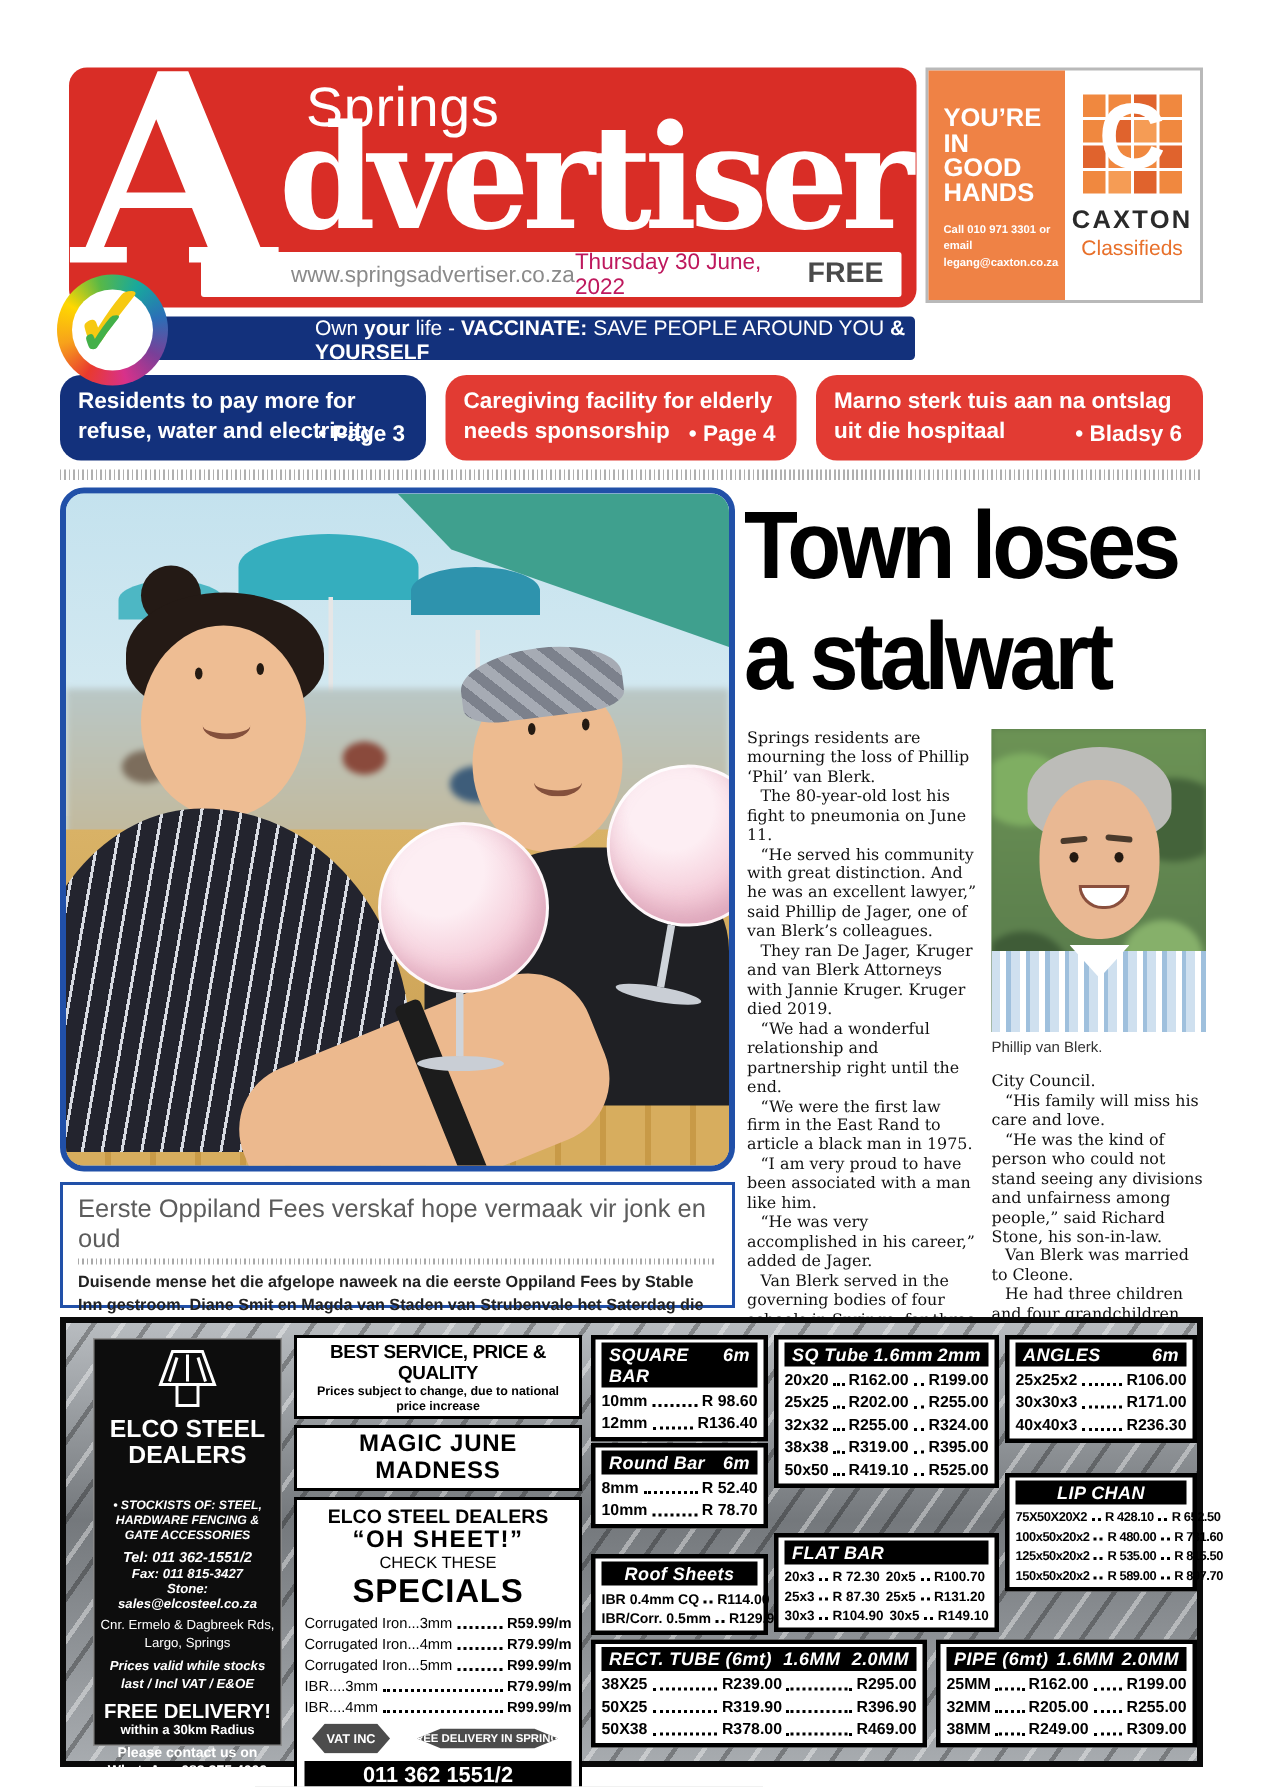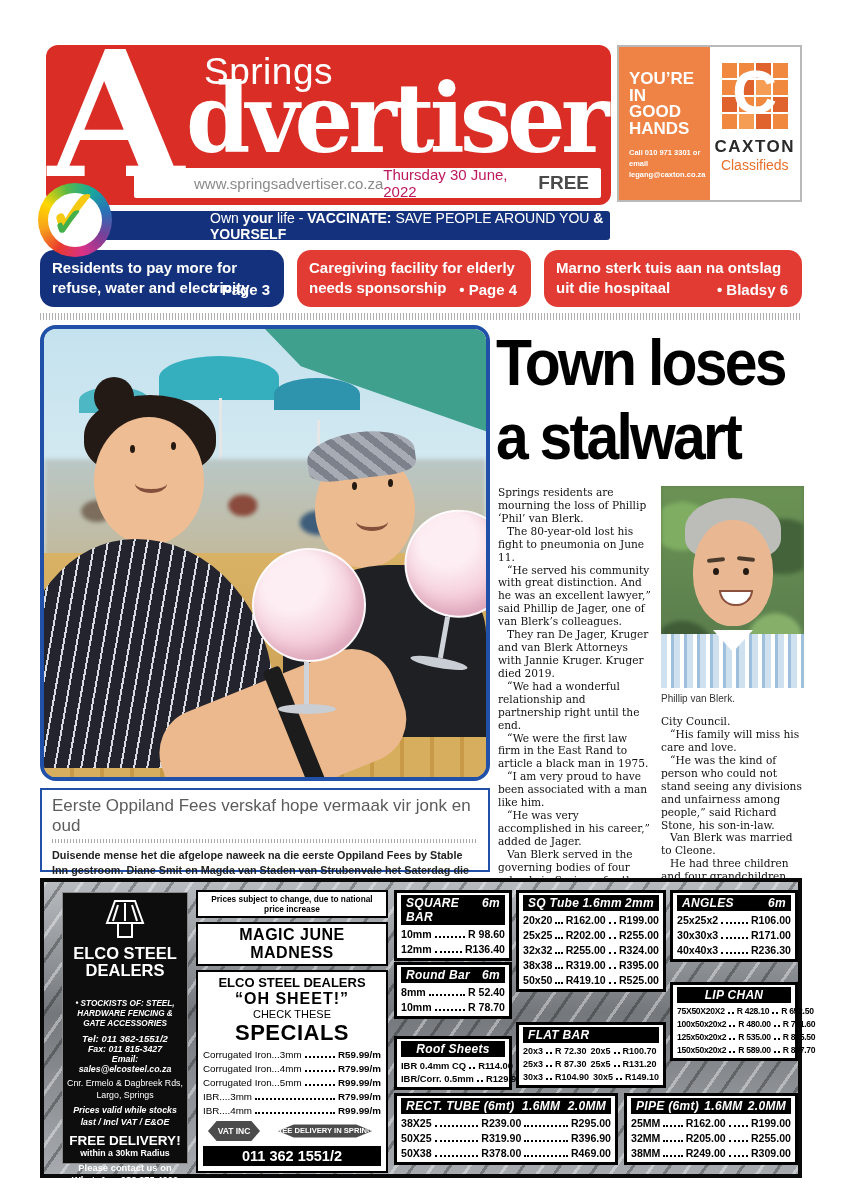--- a/index.html
+++ b/index.html
@@ -378,31 +378,32 @@
           <rect x="20" y="24" width="14" height="14"></rect>
           <line x1="27" y1="4" x2="27" y2="22"></line>
           <line x1="20" y1="6" x2="15" y2="22"></line>
           <line x1="34" y1="6" x2="39" y2="22"></line>
         </g>
       </svg>
       <div class="elco-title">ELCO STEEL DEALERS</div>
       <div class="elco-stock">• STOCKISTS OF: STEEL, HARDWARE FENCING &amp; GATE ACCESSORIES</div>
       <div class="elco-tel">Tel: 011 362-1551/2</div>
       <div class="elco-sm">Fax: 011 815-3427</div>
-      <div class="elco-sm">Email:</div>
+      <div class="elco-sm">Stone:</div>
       <div class="elco-sm">sales@elcosteel.co.za</div>
       <div class="elco-addr">Cnr. Ermelo &amp; Dagbreek Rds, Largo, Springs</div>
       <div class="elco-note">Prices valid while stocks last / Incl VAT / E&amp;OE</div>
       <div class="elco-free">FREE DELIVERY!</div>
       <div class="elco-rad">within a 30km Radius</div>
       <div class="elco-wa">Please contact us on WhatsApp 083 375 4009</div>
     </div>
 
     <div class="mid">
       <div class="box best">
+        <div class="best-t">BEST SERVICE, PRICE &amp; QUALITY</div>
         <div class="best-s">Prices subject to change, due to national price increase</div>
       </div>
       <div class="box madness">MAGIC JUNE MADNESS</div>
       <div class="box specials">
         <div class="sp-dealer">ELCO STEEL DEALERS</div>
         <div class="sp-oh">“OH SHEET!”</div>
         <div class="sp-check">CHECK THESE</div>
         <div class="sp-title">SPECIALS</div>
         <div class="sp-row">
             <span class="nm">Corrugated Iron...3mm</span>

